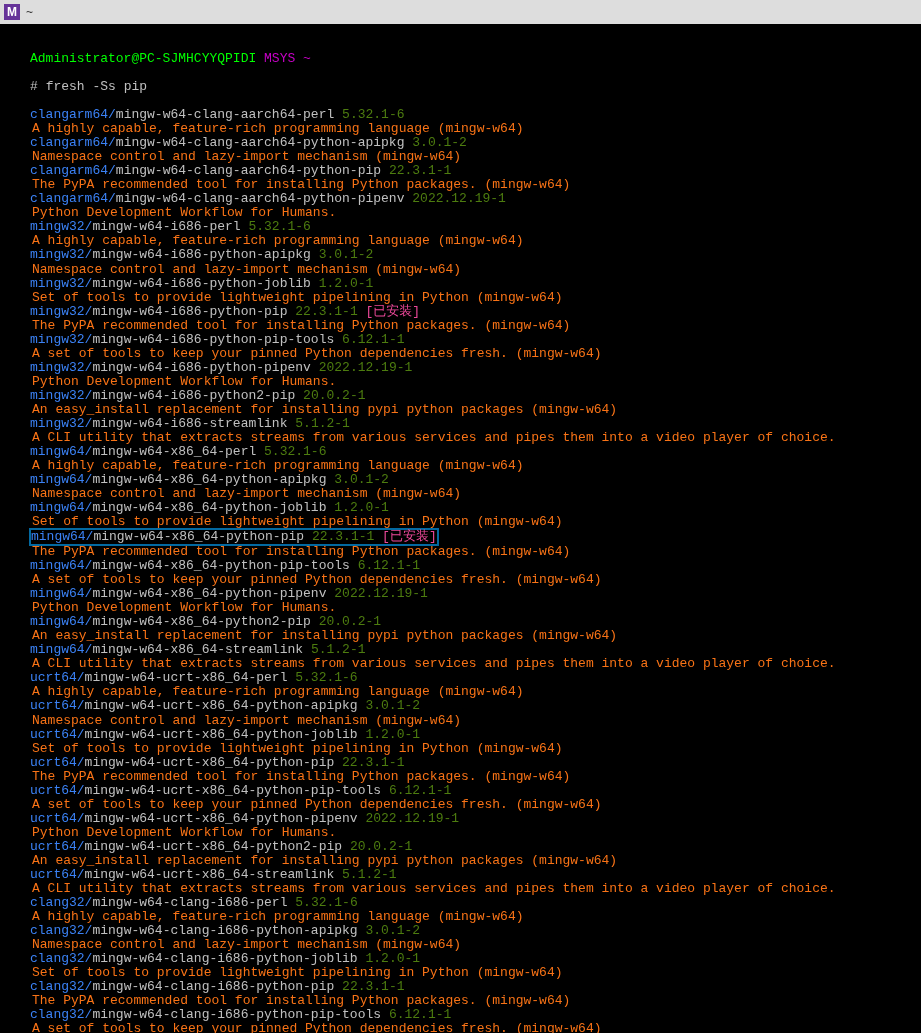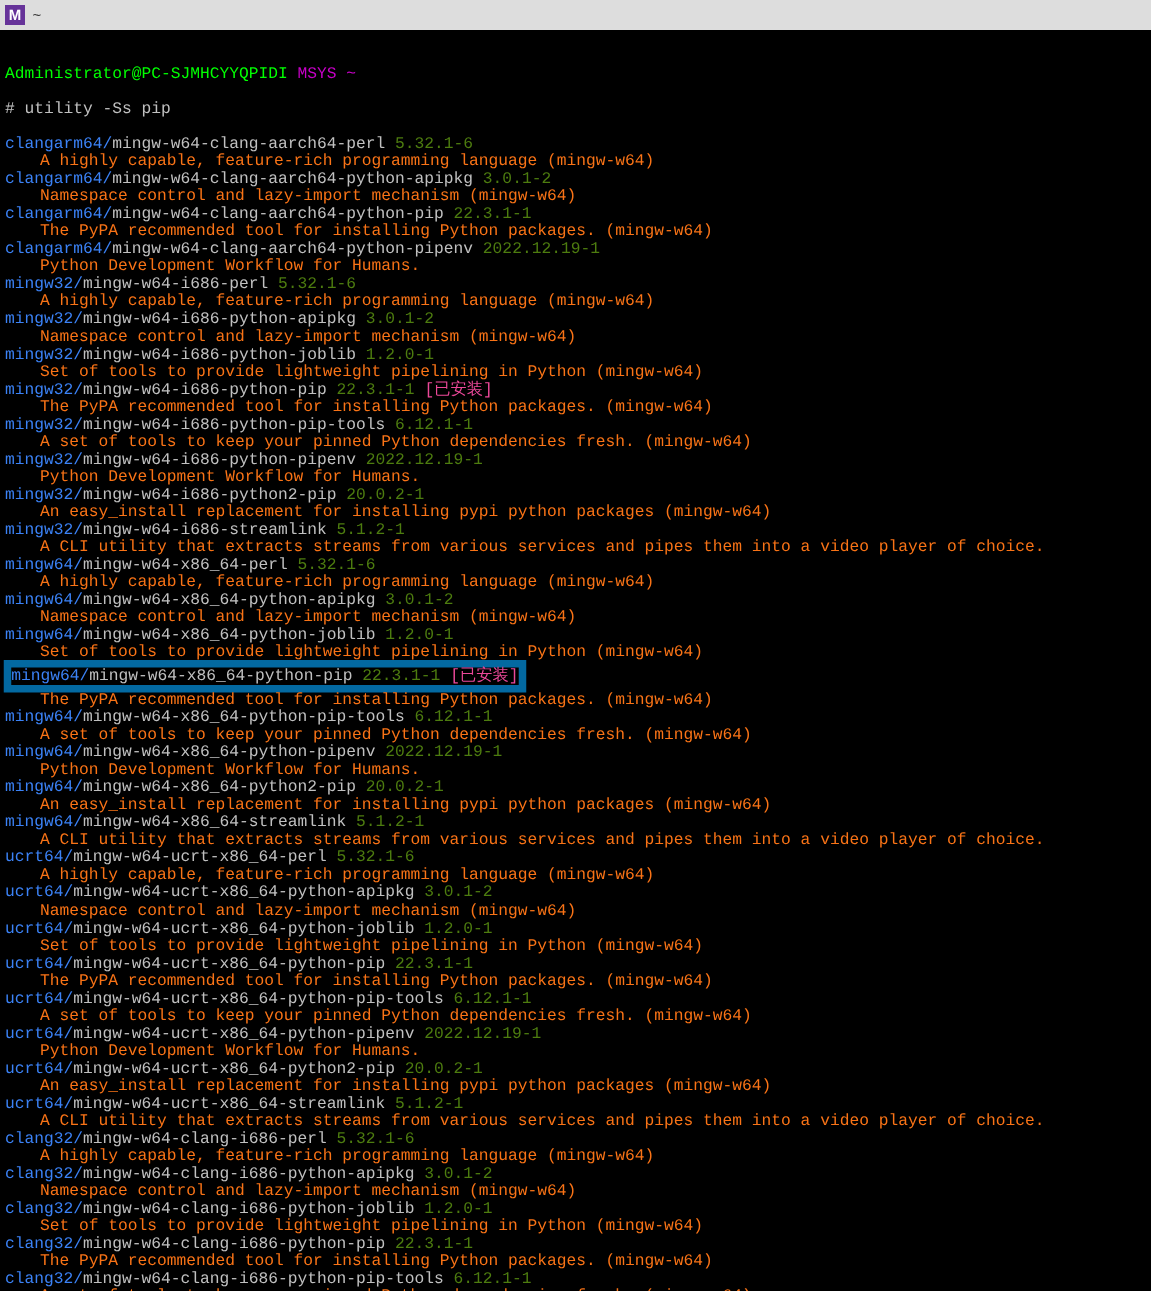--- a/index.html
+++ b/index.html
@@ -43,32 +43,32 @@
   }
   .prompt-user { color: #00ff00; }
   .prompt-app { color: #c800c8; }
   .prompt-tilde { color: #c800c8; }
   .cmdline { color: #c0c0c0; }
   .repo { color: #3b82f6; }
   .pkg { color: #c0c0c0; text-align: right; }
   .ver { color: #4d7c0f; }
   .status { color: #ec4899; }
   .desc { color: #f97316; padding-left: 28px; display: block; }
-  .line { display: block; }
+  .line { display: block; margin-left: 26px; }
   .hl {
-    border: 6px solid #0369a1;
+    border: 2px solid #0369a1;
     display: inline-block;
     margin: -1px;
   }
 </style>
 </head>
 <body>
 
 <div class="titlebar">
   <div class="titlebar-icon">M</div>
   <div class="titlebar-title">~</div>
 </div>
 
 <div class="term">
 <span class="line"><span class="prompt-user">Administrator@PC-SJMHCYYQPIDI</span> <span class="prompt-app">MSYS</span> <span class="prompt-tilde">~</span></span>
-<span class="line"><span class="cmdline">#</span> <span class="cmdline">utility -Ss pip</span></span>
+<span class="line"><span class="cmdline">#</span> <span class="cmdline">fresh -Ss pip</span></span>
 <div id="results-mount"><span class="line"><span><span class="repo">clangarm64/</span><span class="pkg">mingw-w64-clang-aarch64-perl</span> <span class="ver">5.32.1-6</span></span></span><span class="desc">A highly capable, feature-rich programming language (mingw-w64)</span><span class="line"><span><span class="repo">clangarm64/</span><span class="pkg">mingw-w64-clang-aarch64-python-apipkg</span> <span class="ver">3.0.1-2</span></span></span><span class="desc">Namespace control and lazy-import mechanism (mingw-w64)</span><span class="line"><span><span class="repo">clangarm64/</span><span class="pkg">mingw-w64-clang-aarch64-python-pip</span> <span class="ver">22.3.1-1</span></span></span><span class="desc">The PyPA recommended tool for installing Python packages. (mingw-w64)</span><span class="line"><span><span class="repo">clangarm64/</span><span class="pkg">mingw-w64-clang-aarch64-python-pipenv</span> <span class="ver">2022.12.19-1</span></span></span><span class="desc">Python Development Workflow for Humans.</span><span class="line"><span><span class="repo">mingw32/</span><span class="pkg">mingw-w64-i686-perl</span> <span class="ver">5.32.1-6</span></span></span><span class="desc">A highly capable, feature-rich programming language (mingw-w64)</span><span class="line"><span><span class="repo">mingw32/</span><span class="pkg">mingw-w64-i686-python-apipkg</span> <span class="ver">3.0.1-2</span></span></span><span class="desc">Namespace control and lazy-import mechanism (mingw-w64)</span><span class="line"><span><span class="repo">mingw32/</span><span class="pkg">mingw-w64-i686-python-joblib</span> <span class="ver">1.2.0-1</span></span></span><span class="desc">Set of tools to provide lightweight pipelining in Python (mingw-w64)</span><span class="line"><span><span class="repo">mingw32/</span><span class="pkg">mingw-w64-i686-python-pip</span> <span class="ver">22.3.1-1</span> <span class="status">[已安装]</span></span></span><span class="desc">The PyPA recommended tool for installing Python packages. (mingw-w64)</span><span class="line"><span><span class="repo">mingw32/</span><span class="pkg">mingw-w64-i686-python-pip-tools</span> <span class="ver">6.12.1-1</span></span></span><span class="desc">A set of tools to keep your pinned Python dependencies fresh. (mingw-w64)</span><span class="line"><span><span class="repo">mingw32/</span><span class="pkg">mingw-w64-i686-python-pipenv</span> <span class="ver">2022.12.19-1</span></span></span><span class="desc">Python Development Workflow for Humans.</span><span class="line"><span><span class="repo">mingw32/</span><span class="pkg">mingw-w64-i686-python2-pip</span> <span class="ver">20.0.2-1</span></span></span><span class="desc">An easy_install replacement for installing pypi python packages (mingw-w64)</span><span class="line"><span><span class="repo">mingw32/</span><span class="pkg">mingw-w64-i686-streamlink</span> <span class="ver">5.1.2-1</span></span></span><span class="desc">A CLI utility that extracts streams from various services and pipes them into a video player of choice.</span><span class="line"><span><span class="repo">mingw64/</span><span class="pkg">mingw-w64-x86_64-perl</span> <span class="ver">5.32.1-6</span></span></span><span class="desc">A highly capable, feature-rich programming language (mingw-w64)</span><span class="line"><span><span class="repo">mingw64/</span><span class="pkg">mingw-w64-x86_64-python-apipkg</span> <span class="ver">3.0.1-2</span></span></span><span class="desc">Namespace control and lazy-import mechanism (mingw-w64)</span><span class="line"><span><span class="repo">mingw64/</span><span class="pkg">mingw-w64-x86_64-python-joblib</span> <span class="ver">1.2.0-1</span></span></span><span class="desc">Set of tools to provide lightweight pipelining in Python (mingw-w64)</span><span class="line"><span class="hl"><span class="repo">mingw64/</span><span class="pkg">mingw-w64-x86_64-python-pip</span> <span class="ver">22.3.1-1</span> <span class="status">[已安装]</span></span></span><span class="desc">The PyPA recommended tool for installing Python packages. (mingw-w64)</span><span class="line"><span><span class="repo">mingw64/</span><span class="pkg">mingw-w64-x86_64-python-pip-tools</span> <span class="ver">6.12.1-1</span></span></span><span class="desc">A set of tools to keep your pinned Python dependencies fresh. (mingw-w64)</span><span class="line"><span><span class="repo">mingw64/</span><span class="pkg">mingw-w64-x86_64-python-pipenv</span> <span class="ver">2022.12.19-1</span></span></span><span class="desc">Python Development Workflow for Humans.</span><span class="line"><span><span class="repo">mingw64/</span><span class="pkg">mingw-w64-x86_64-python2-pip</span> <span class="ver">20.0.2-1</span></span></span><span class="desc">An easy_install replacement for installing pypi python packages (mingw-w64)</span><span class="line"><span><span class="repo">mingw64/</span><span class="pkg">mingw-w64-x86_64-streamlink</span> <span class="ver">5.1.2-1</span></span></span><span class="desc">A CLI utility that extracts streams from various services and pipes them into a video player of choice.</span><span class="line"><span><span class="repo">ucrt64/</span><span class="pkg">mingw-w64-ucrt-x86_64-perl</span> <span class="ver">5.32.1-6</span></span></span><span class="desc">A highly capable, feature-rich programming language (mingw-w64)</span><span class="line"><span><span class="repo">ucrt64/</span><span class="pkg">mingw-w64-ucrt-x86_64-python-apipkg</span> <span class="ver">3.0.1-2</span></span></span><span class="desc">Namespace control and lazy-import mechanism (mingw-w64)</span><span class="line"><span><span class="repo">ucrt64/</span><span class="pkg">mingw-w64-ucrt-x86_64-python-joblib</span> <span class="ver">1.2.0-1</span></span></span><span class="desc">Set of tools to provide lightweight pipelining in Python (mingw-w64)</span><span class="line"><span><span class="repo">ucrt64/</span><span class="pkg">mingw-w64-ucrt-x86_64-python-pip</span> <span class="ver">22.3.1-1</span></span></span><span class="desc">The PyPA recommended tool for installing Python packages. (mingw-w64)</span><span class="line"><span><span class="repo">ucrt64/</span><span class="pkg">mingw-w64-ucrt-x86_64-python-pip-tools</span> <span class="ver">6.12.1-1</span></span></span><span class="desc">A set of tools to keep your pinned Python dependencies fresh. (mingw-w64)</span><span class="line"><span><span class="repo">ucrt64/</span><span class="pkg">mingw-w64-ucrt-x86_64-python-pipenv</span> <span class="ver">2022.12.19-1</span></span></span><span class="desc">Python Development Workflow for Humans.</span><span class="line"><span><span class="repo">ucrt64/</span><span class="pkg">mingw-w64-ucrt-x86_64-python2-pip</span> <span class="ver">20.0.2-1</span></span></span><span class="desc">An easy_install replacement for installing pypi python packages (mingw-w64)</span><span class="line"><span><span class="repo">ucrt64/</span><span class="pkg">mingw-w64-ucrt-x86_64-streamlink</span> <span class="ver">5.1.2-1</span></span></span><span class="desc">A CLI utility that extracts streams from various services and pipes them into a video player of choice.</span><span class="line"><span><span class="repo">clang32/</span><span class="pkg">mingw-w64-clang-i686-perl</span> <span class="ver">5.32.1-6</span></span></span><span class="desc">A highly capable, feature-rich programming language (mingw-w64)</span><span class="line"><span><span class="repo">clang32/</span><span class="pkg">mingw-w64-clang-i686-python-apipkg</span> <span class="ver">3.0.1-2</span></span></span><span class="desc">Namespace control and lazy-import mechanism (mingw-w64)</span><span class="line"><span><span class="repo">clang32/</span><span class="pkg">mingw-w64-clang-i686-python-joblib</span> <span class="ver">1.2.0-1</span></span></span><span class="desc">Set of tools to provide lightweight pipelining in Python (mingw-w64)</span><span class="line"><span><span class="repo">clang32/</span><span class="pkg">mingw-w64-clang-i686-python-pip</span> <span class="ver">22.3.1-1</span></span></span><span class="desc">The PyPA recommended tool for installing Python packages. (mingw-w64)</span><span class="line"><span><span class="repo">clang32/</span><span class="pkg">mingw-w64-clang-i686-python-pip-tools</span> <span class="ver">6.12.1-1</span></span></span><span class="desc">A set of tools to keep your pinned Python dependencies fresh. (mingw-w64)</span></div>
 </div>
 
 </body></html>

